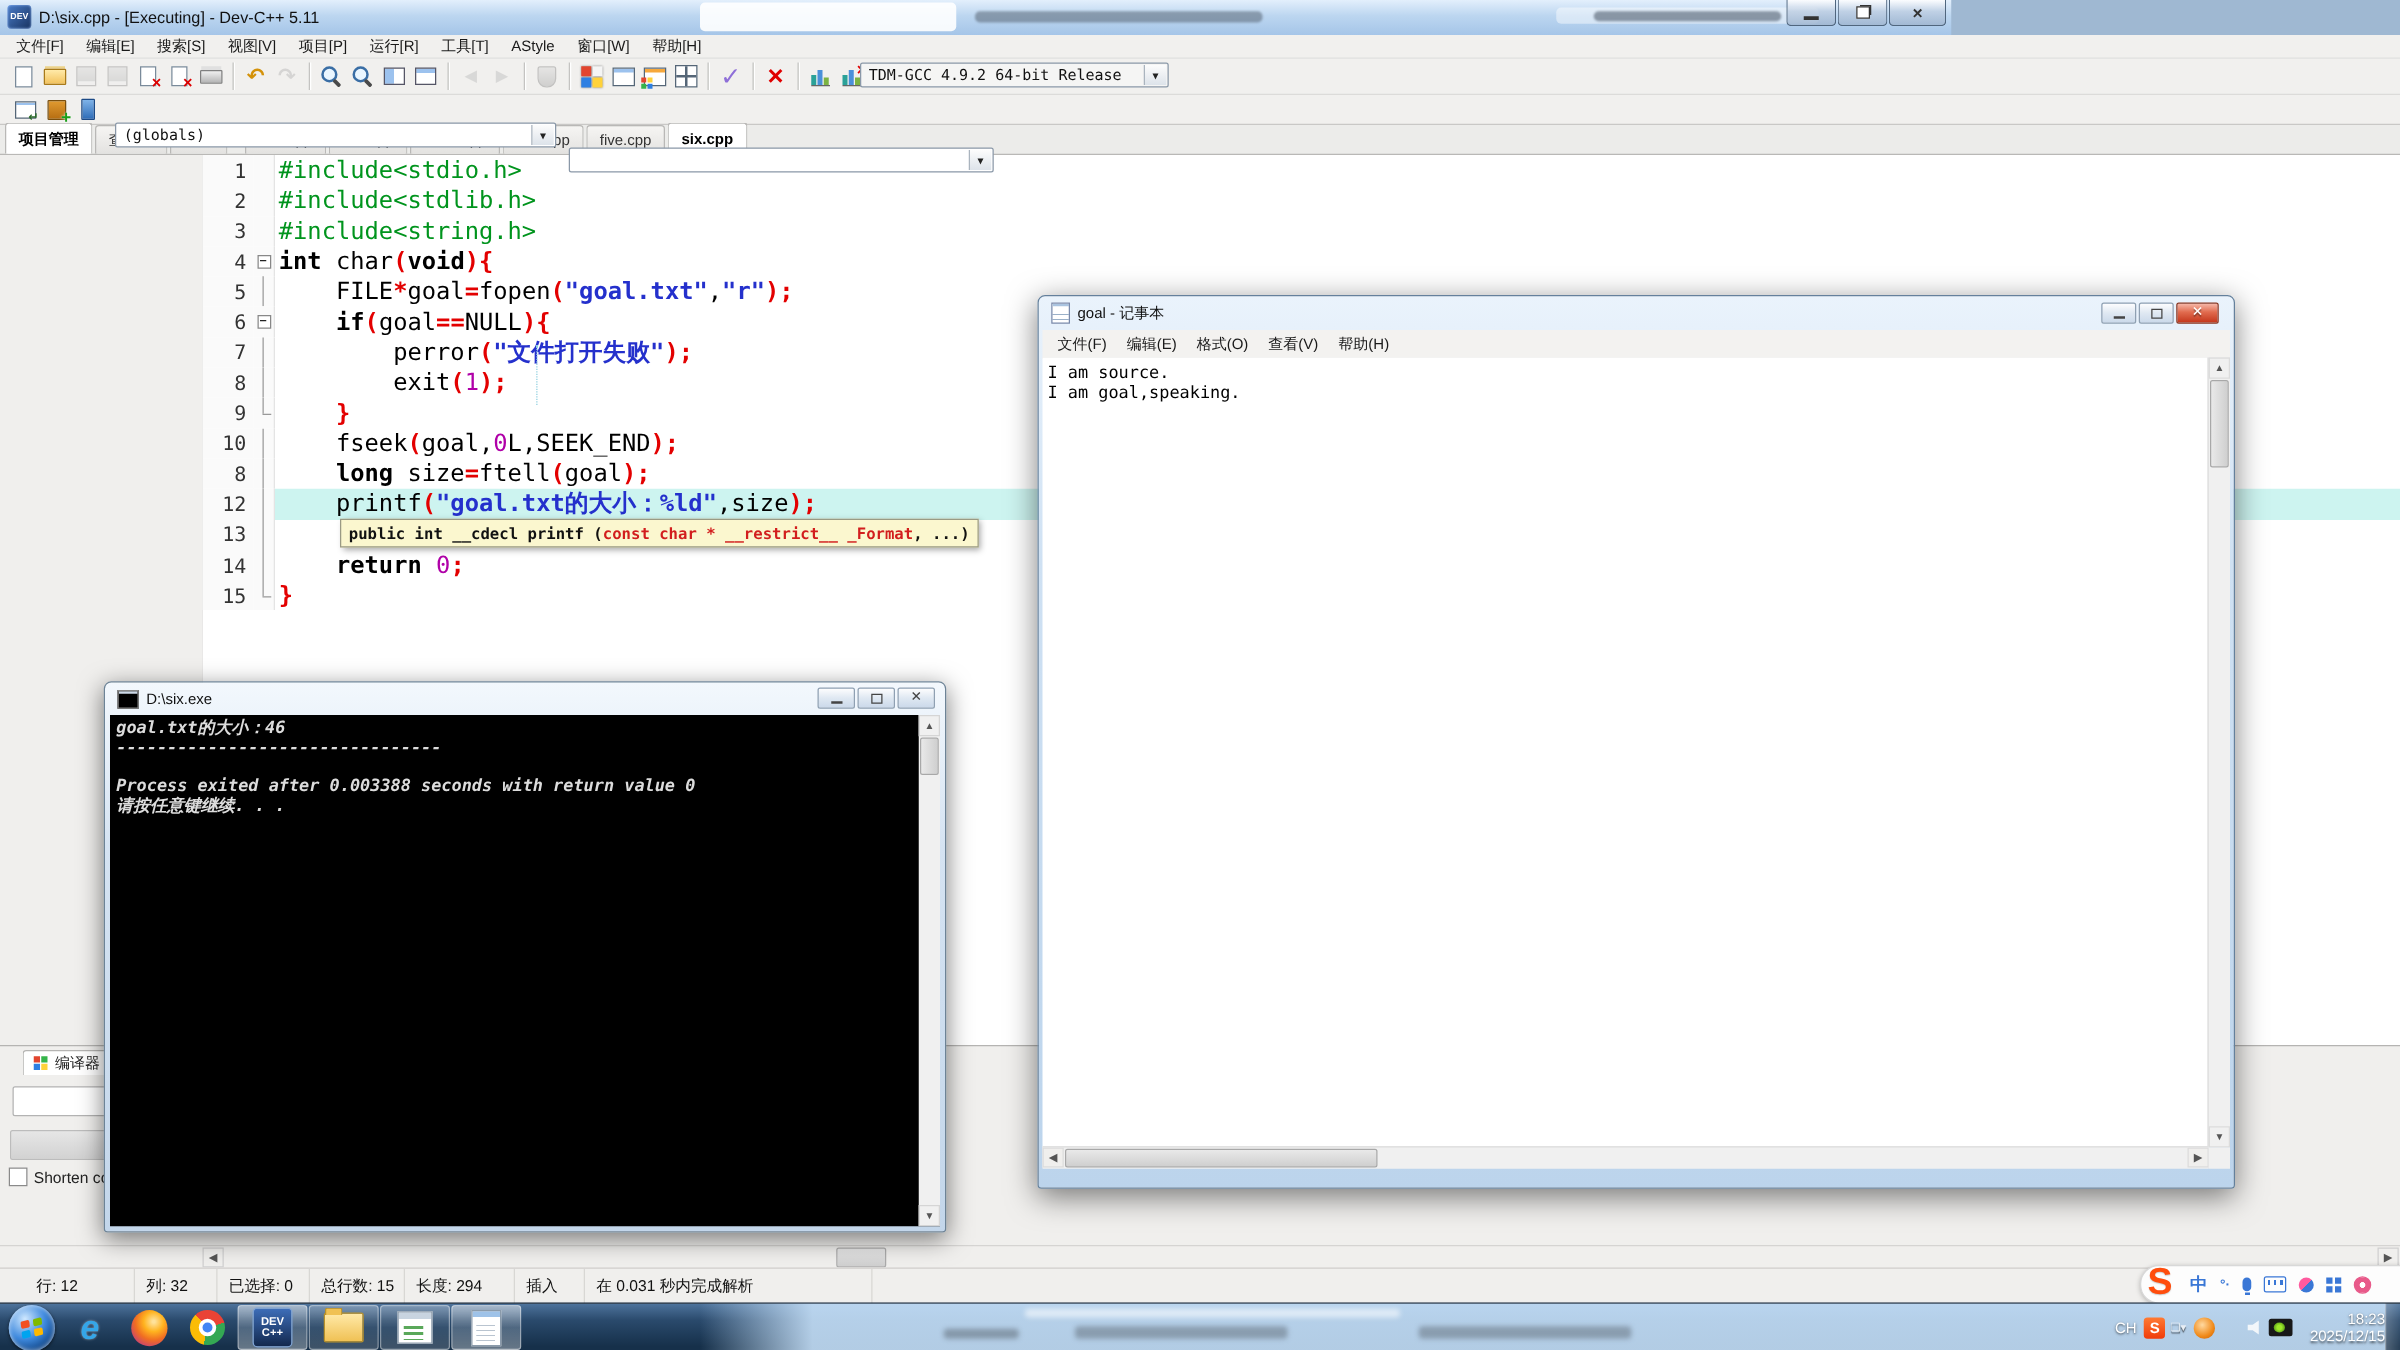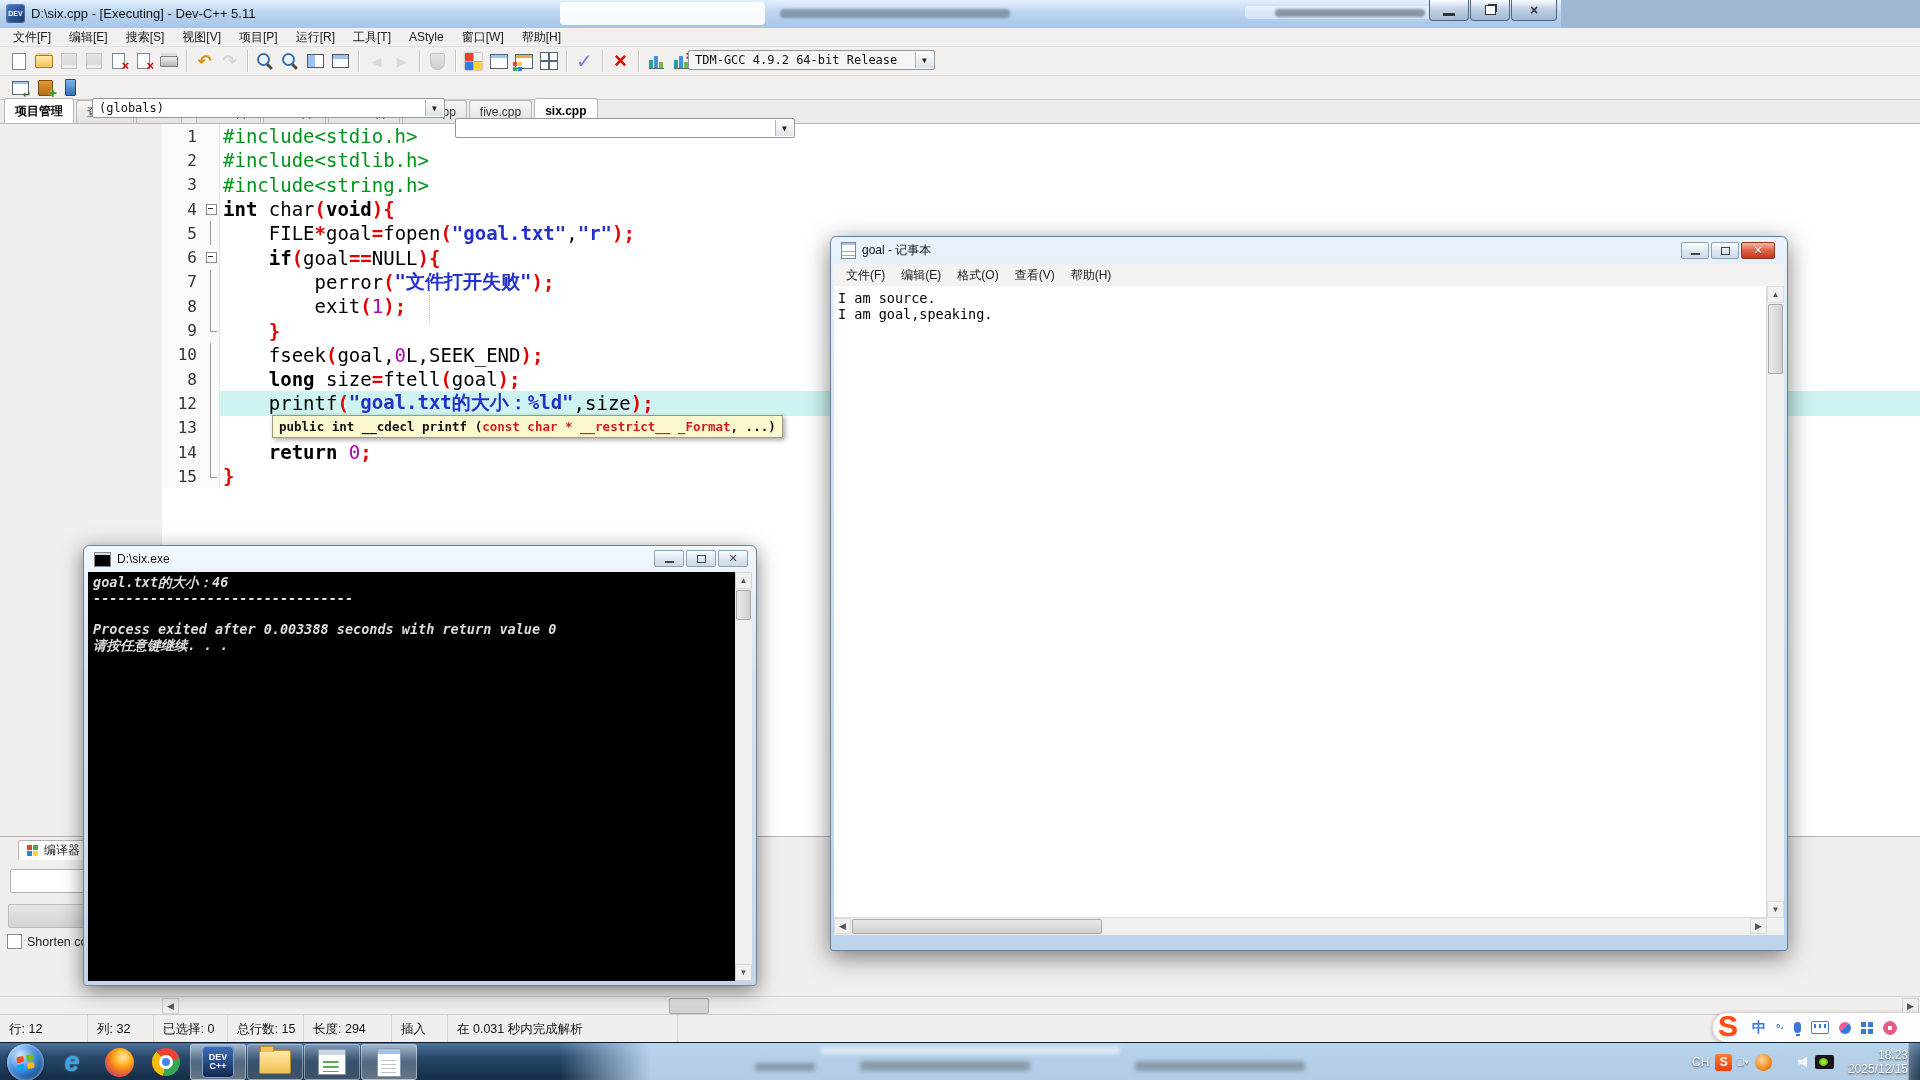--- a/index.html
+++ b/index.html
@@ -464,21 +464,21 @@
     </div>
   </div>
 
   <div class="abs hscroll">
     <div class="sb-arrow" style="left:162px;">◀</div>
     <div class="sb-arrow" style="left:1902px;">▶</div>
     <div class="sb-thumb" style="left:669px;width:40px;"></div>
   </div>
 
   <div class="abs statusbar" id="statusbar">
-      <div class="st-cell" style="width: 88px;">行:  12</div>
+      <div class="st-cell" style="width: 88px; margin-left: 20px;">行:  12</div>
       <div class="st-cell" style="width: 66px;">列:  32</div>
       <div class="st-cell" style="width: 74px;">已选择:  0</div>
       <div class="st-cell" style="width: 76px;">总行数:  15</div>
       <div class="st-cell" style="width: 88px;">长度:  294</div>
       <div class="st-cell" style="width: 56px;">插入</div>
       <div class="st-cell" style="width: 230px;">在 0.031 秒内完成解析</div>
     </div>
 
   <div class="abs conwin">
     <div class="con-title">

